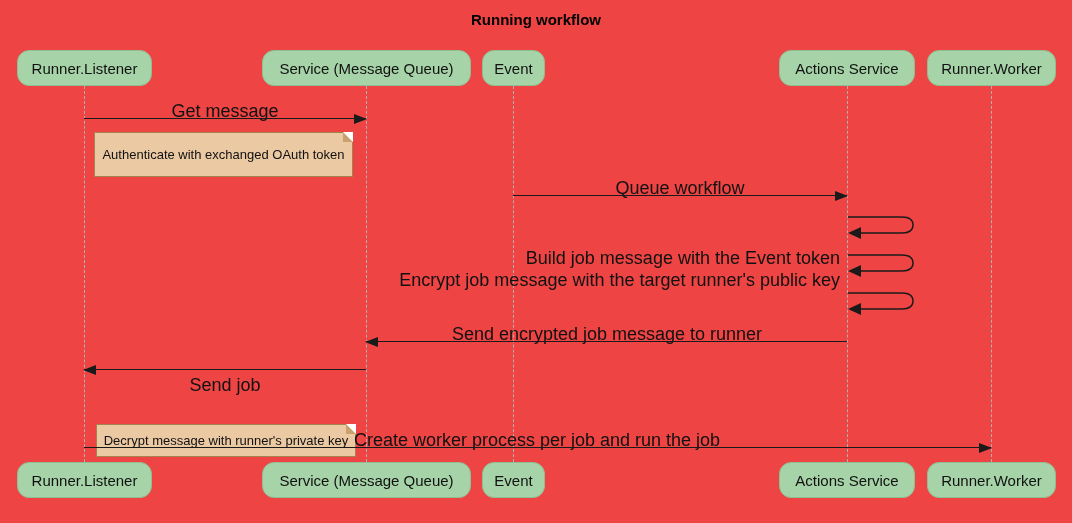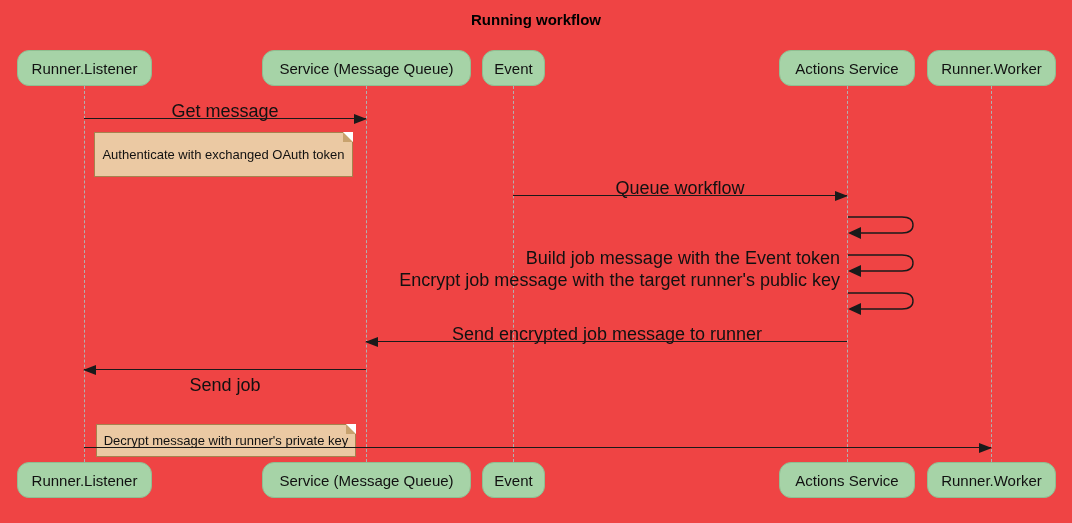--- a/index.html
+++ b/index.html
@@ -150,20 +150,21 @@
   <div class="msg-label center" style="left:225px; top:352px;margin-top:23px;">Send job</div>
   <div class="msg-line" style="left:84px; top:369px; width:282px;">
     <span class="head left"></span>
   </div>
 
   <div class="note" style="left:96px; top:384px; width:260px; height:33px;margin-top:40px;">
     <span>Decrypt message with runner's private key</span>
     <span class="note-fold"></span>
   </div>
 
+  <div class="msg-label center" style="left:537px; top:430px;">Create worker process per job and run the job</div>
   <div class="msg-line" style="left:84px; top:447px; width:907px;">
     <span class="head right"></span>
   </div>
 
   <div class="actor" style="left:17px;  top:462px; width:135px;">Runner.Listener</div>
   <div class="actor" style="left:262px; top:462px; width:209px;">Service (Message Queue)</div>
   <div class="actor" style="left:482px; top:462px; width:63px;">Event</div>
   <div class="actor" style="left:779px; top:462px; width:136px;">Actions Service</div>
   <div class="actor" style="left:927px; top:462px; width:129px;">Runner.Worker</div>
 

